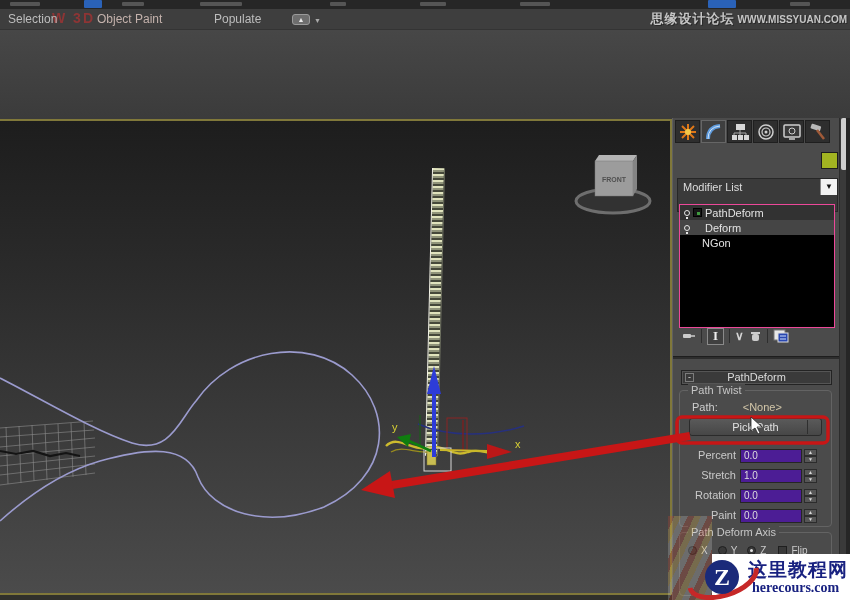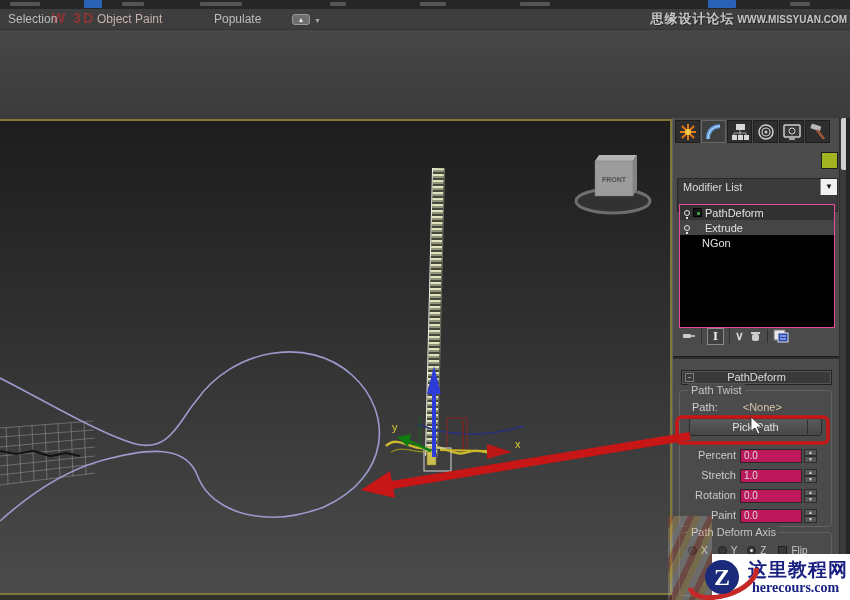--- a/index.html
+++ b/index.html
@@ -64,21 +64,21 @@
   .rollout-hdr .minus { position:absolute; left:3px; top:2px; width:9px; height:9px; border:1px solid #7c7c7c; color:#ddd; font-size:9px; line-height:7px; text-align:center; }
   .group { position:absolute; border:1px solid #636363; border-radius:4px; }
   .group .legend { position:absolute; top:-7px; left:8px; background:#4b4b4b; padding:0 3px; color:#c6c6c6; font-size:11px; }
   .g-pathdeform { left:6px; top:272px; width:153px; height:137px; }
   .g-axis { left:6px; top:414px; width:153px; height:64px; }
   .path-row { position:absolute; left:12px; top:10px; color:#cfcfcf; }
   .pick-btn { position:absolute; left:9px; top:27px; width:133px; height:18px; background:linear-gradient(#5a5a5a,#474747); border:1px solid #2b2b2b; border-radius:3px; color:#e0e0e0; text-align:center; line-height:16px; }
   .pick-btn .split { position:absolute; left:117px; top:1px; width:1px; height:14px; background:#2f2f2f; }
   .spin-row { position:absolute; left:0; width:153px; height:14px; }
   .spin-row .lbl { position:absolute; left:0; width:56px; text-align:right; color:#c9c9c9; }
-  .spin-row .field { position:absolute; left:60px; top:0; width:62px; height:14px; background:#be185d; border:1px solid #252525; color:#dedede; font-size:10px; line-height:12px; padding-left:3px; }
+  .spin-row .field { position:absolute; left:60px; top:0; width:62px; height:14px; background:#4c1d95; border:1px solid #252525; color:#dedede; font-size:10px; line-height:12px; padding-left:3px; }
   .spin-row .spin { position:absolute; left:124px; top:0; width:13px; height:14px; display:flex; flex-direction:column; }
   .spin b { flex:1; background:#565656; border:1px solid #2c2c2c; color:#d8d8d8; font-size:5px; line-height:5px; text-align:center; }
   .radio { display:inline-block; width:9px; height:9px; border-radius:50%; background:#393939; border:1px solid #1f1f1f; vertical-align:-1px; position:relative; }
   .radio.checked::after { content:''; position:absolute; left:2px; top:2px; width:3px; height:3px; border-radius:50%; background:#e2e2e2; }
   .chk { display:inline-block; width:9px; height:9px; background:#393939; border:1px solid #1f1f1f; vertical-align:-1px; }
   .axis-row { position:absolute; left:8px; top:12px; font-size:10px; color:#c9c9c9; display:flex; gap:4px; align-items:center; }
   .pscroll { position:absolute; left:166px; top:0; width:8px; height:482px; background:#3a3a3a; border-left:1px solid #2c2c2c; }
   .pscroll .thumb { position:absolute; left:1px; top:0; width:6px; height:52px; background:#cfcfcf; border-radius:2px; }
   .right-edge { position:absolute; left:846px; top:118px; width:4px; height:482px; background:#262626; }
   
@@ -229,21 +229,21 @@
 
     <div class="stack-box">
       <div class="stack-row selected">
         <span class="bulb"></span>
         <span class="mod-ico"></span>
         <span>PathDeform</span>
       </div>
       <div class="stack-row row2">
         <span class="bulb"></span>
         <span style="width:9px"></span>
-        <span>Extrude</span>
+        <span>Deform</span>
       </div>
       <div class="stack-row base">
         <span>NGon</span>
       </div>
     </div>
 
     <div class="stack-tools">
       <span class="stool">
         <svg width="15" height="12">
             <rect x="2" y="4" width="8" height="4" rx="1" fill="#cccccc"></rect>

